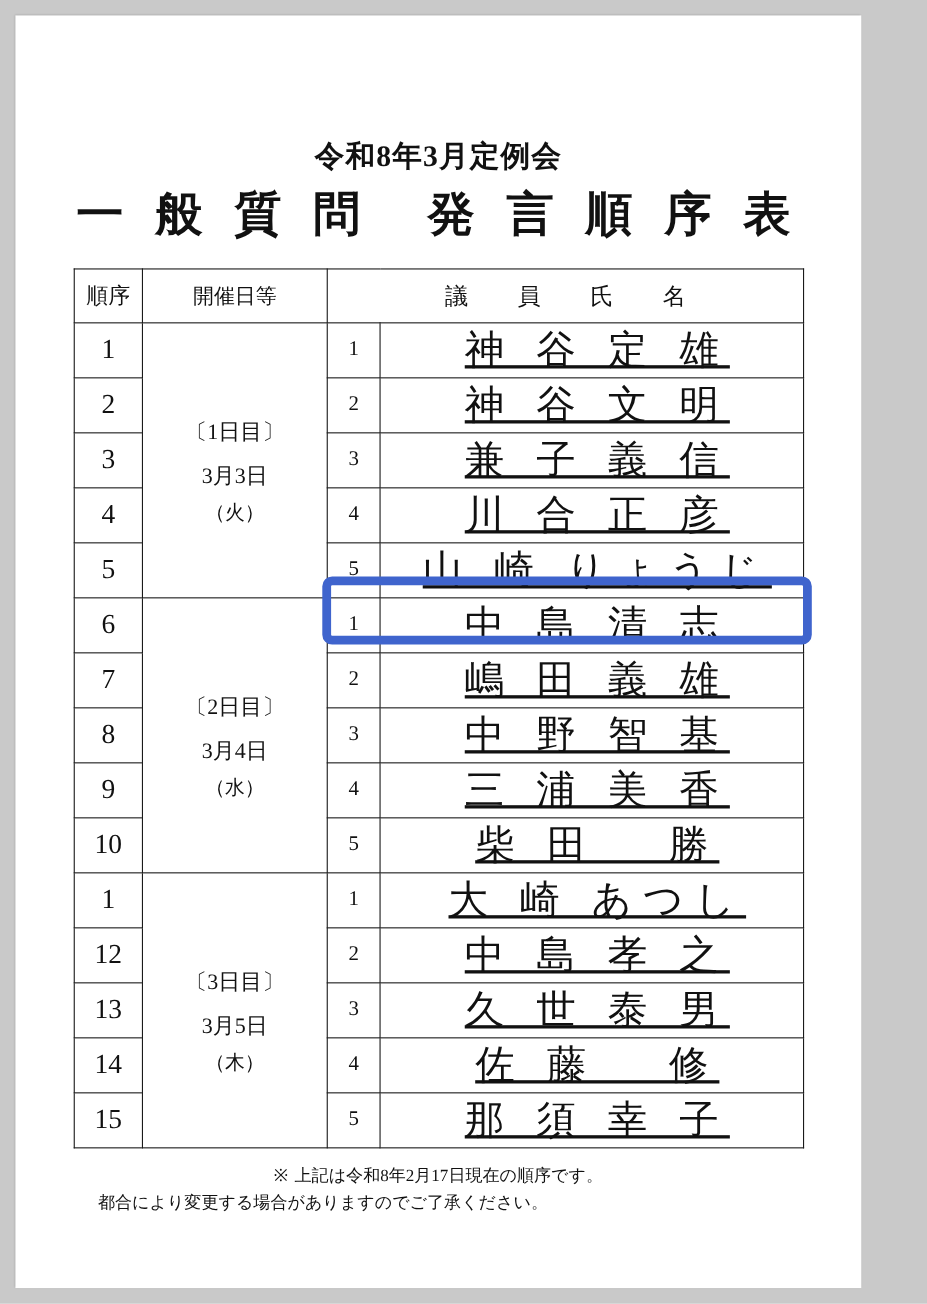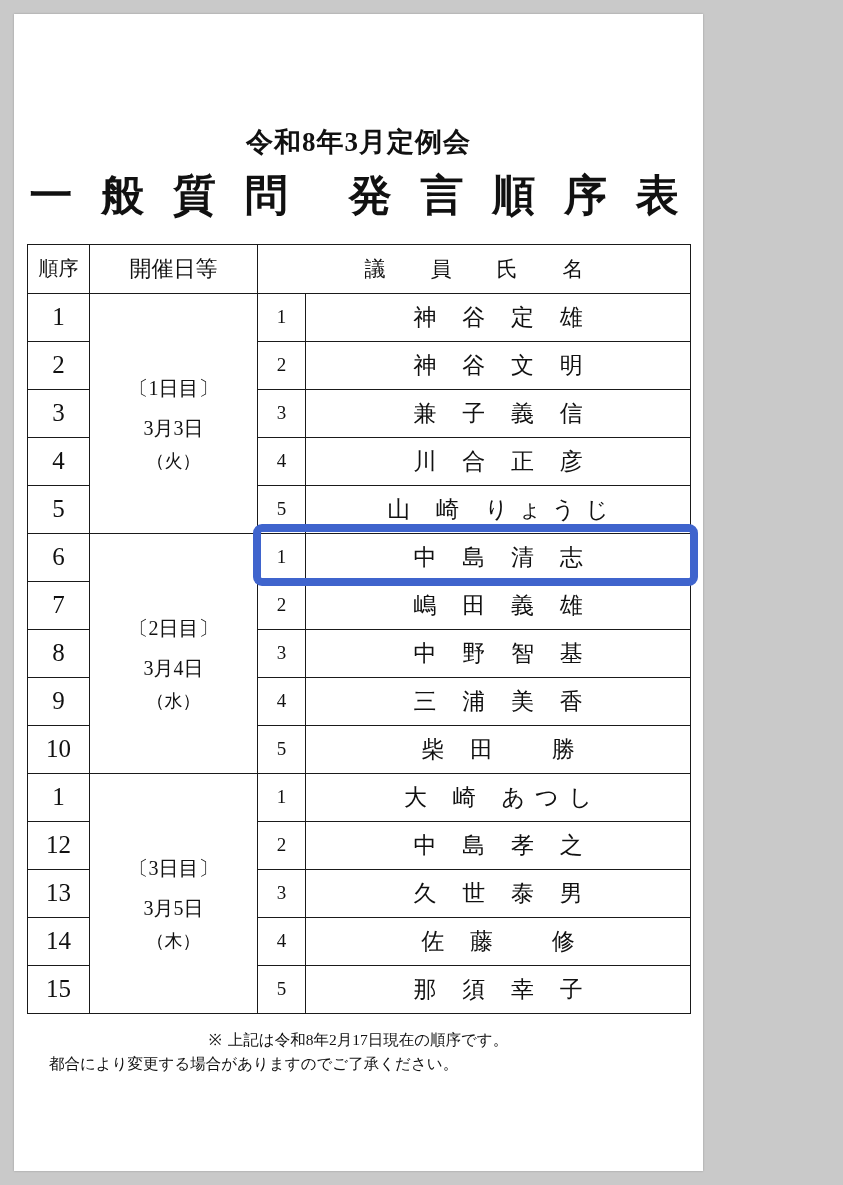--- a/index.html
+++ b/index.html
@@ -10,21 +10,21 @@
   body {
     width: 843px;
     height: 1185px;
     font-family: "Liberation Serif", "DejaVu Serif", serif;
     overflow: hidden;
   }
   .page {
     position: absolute;
     left: 14px;
     top: 14px;
-    width: 689px;
+    width: 769px;
     height: 1157px;
     background: #ffffff;
     box-shadow: 0 0 2px rgba(0,0,0,0.25);
   }
   .title-block {
     text-align: center;
     padding-top: 112px;
   }
   .title-line1 {
     font-size: 27px;
@@ -63,31 +63,32 @@
   .col-seq   { width: 62px; }
   .col-date  { width: 168px; }
   .col-sub   { width: 48px; }
   .col-name  { width: 385px; }
 
   thead td {
     height: 48px;
     font-size: 20px;
   }
   .hdr-seq { font-size: 20px; }
-  .hdr-date { font-size: 22px; }
+  .hdr-date { font-size: 19px; }
   .hdr-name { font-size: 21px; letter-spacing: 12px; text-indent: 12px; font-family: Liberation Serif, serif; }
 
   tbody td { height: 47px; }
   .cell-seq { font-size: 25px; }
   .cell-sub { font-size: 19px; }
   .cell-name {
-    font-size: 23px;
+    font-size: 36px;
     letter-spacing: 10px;
     text-indent: 10px;
     font-weight: 500;
+    text-decoration: underline;
   }
   .cell-date {
     font-size: 20px;
     line-height: 1.75;
   }
   .date-label { display: block; margin-top: 22px; }
   .date-md { display: block; margin-top: 5px; }
   .date-dow { display: block; font-size: 18px; }
 
   .highlight-box {

